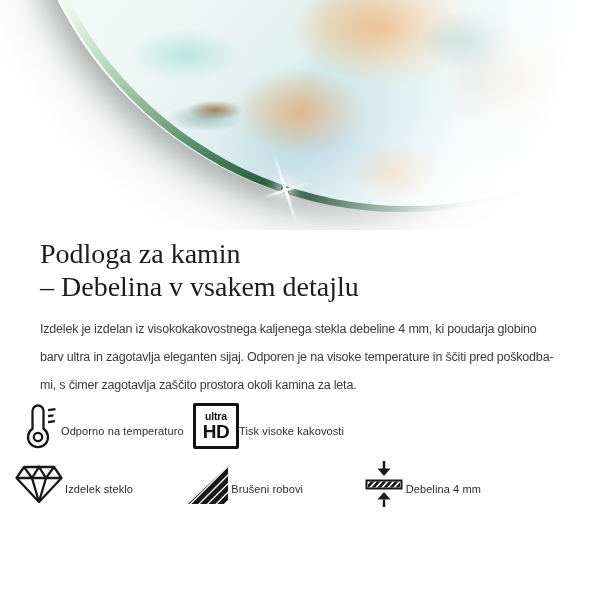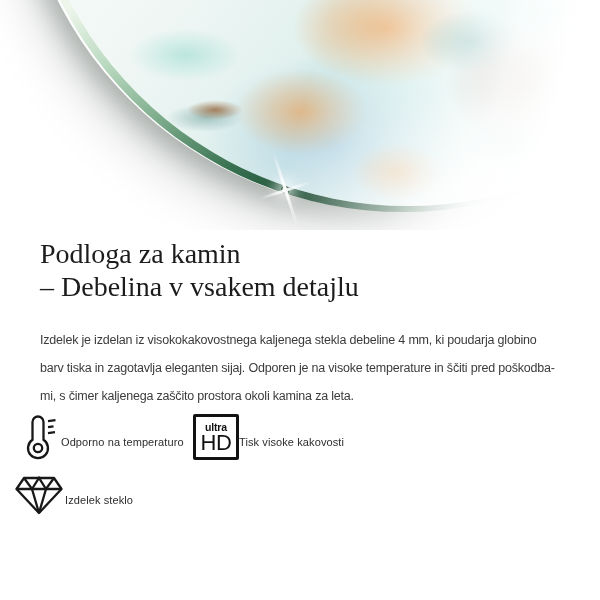--- a/index.html
+++ b/index.html
@@ -51,39 +51,39 @@
              border-radius:2px; }
   .sparkle::after { content:""; position:absolute; height:3px; width:54px; top:2.5px; left:-23px;
              background:linear-gradient(90deg, rgba(255,255,255,0), #fff 50%, rgba(255,255,255,0));
              border-radius:2px; }
 
   
   .content { padding:0 40px; }
   h1 { margin-top:7px; font-family:"Liberation Serif","DejaVu Serif",serif;
        font-weight:400; font-size:28px; line-height:33px; color:#1c1c1c; }
   h1 span { display:block; }
-  .para { margin-top:23px; font-size:12.5px; line-height:28px; letter-spacing:-0.2px;
+  .para { margin-top:12px; font-size:12.5px; line-height:28px; letter-spacing:-0.2px;
           color:#3b3b3b; }
   .pline { white-space:nowrap; }
 
   
   .features { margin-top:2px; }
   .feat-row { display:flex; padding-left:13px; }
   .feat-row + .feat-row { margin-top:12px; }
   .feat { width:180px; display:flex; flex-direction:row; align-items:center; }
   .icon-box { height:50px; display:flex; align-items:center; justify-content:center; }
   .feat-row.r2 .icon-box { height:42px; }
   .feat-label { margin-top:9px; font-size:11px; color:#2d2d2d; letter-spacing:.1px;
                 white-space:nowrap; }
   .icon-box svg { stroke:#181818; fill:none; stroke-width:2.3; }
   .uhd { width:46px; height:46px; border:3px solid #121212; border-radius:2px;
          display:flex; flex-direction:column; align-items:center; justify-content:center;
          color:#121212; }
   .uhd-top { font-size:10.5px; line-height:11px; font-weight:700; letter-spacing:-.2px; }
-  .uhd-bottom { font-size:22px; line-height:19px; font-weight:400; letter-spacing:-.5px; }
+  .uhd-bottom { font-size:19px; line-height:19px; font-weight:700; letter-spacing:-.5px; }
 </style>
 </head>
 <body>
 
 <div class="canvas">
 
   <section class="hero">
     <div class="disc-shadow"></div>
     <div class="glass-edge"></div>
     <div class="art"></div>
@@ -91,22 +91,22 @@
     <div class="sparkle"></div>
   </section>
 
   <section class="content">
     <h1>
       <span>Podloga za kamin</span>
       <span>– Debelina v vsakem detajlu</span>
     </h1>
     <div class="para">
       <div class="pline">Izdelek je izdelan iz visokokakovostnega kaljenega stekla debeline 4 mm, ki poudarja globino</div>
-      <div class="pline">barv tiska in zagotavlja eleganten sijaj. Odporen je na visoke temperature in ščiti pred poškodba-</div>
-      <div class="pline">mi, s čimer kaljenega zaščito prostora okoli kamina za leta.</div>
+      <div class="pline">barv ultra in zagotavlja eleganten sijaj. Odporen je na visoke temperature in ščiti pred poškodba-</div>
+      <div class="pline">mi, s čimer zagotavlja zaščito prostora okoli kamina za leta.</div>
     </div>
   </section>
 
   <section class="features">
     <div class="feat-row">
 
       <div class="feat">
         <div class="icon-box">
           <svg width="48" height="48" viewBox="0 0 48 48">
             <path d="M19.5 26.8 V9 a5.5 5.5 0 0 1 11 0 v17.8 a10 10 0 1 1 -11 0 Z"></path>
@@ -136,18 +136,53 @@
           <svg width="52" height="42" viewBox="0 0 52 42" stroke-width="2.2">
             <path d="M11 4 H41 L48.5 15 L26 39 L3.5 15 Z" stroke-linejoin="round"></path>
             <path d="M3.5 15 H48.5"></path>
             <path d="M11 4 L19 15 L26 4 L33 15 L41 4"></path>
             <path d="M19 15 L26 39 M33 15 L26 39"></path>
           </svg>
         </div>
         <div class="feat-label">Izdelek steklo</div>
       </div>
 
+      <div class="feat">
+        <div class="icon-box">
+          <svg width="44" height="42" viewBox="0 0 46 44">
+            <defs>
+              <clipPath id="triClip">
+                  <path d="M1 43 L43 3 L43 43 Z"></path>
+                </clipPath>
+            </defs>
+            <g clip-path="url(#triClip)" stroke-width="5">
+              <path d="M-4 46 L46 -4 M5 46 L46 5 M14 46 L46 14 M23 46 L46 23 M32 46 L46 32"></path>
+            </g>
+          </svg>
+        </div>
+        <div class="feat-label">Brušeni robovi</div>
+      </div>
 
+      <div class="feat">
+        <div class="icon-box">
+          <svg width="44" height="48" viewBox="0 0 44 48">
+            <defs>
+              <clipPath id="barClip">
+                  <rect x="6" y="21.5" width="32" height="6"></rect>
+                </clipPath>
+            </defs>
+            <path d="M22 1 V9" stroke-width="2.5"></path>
+            <path d="M15.5 8.5 H28.5 L22 16 Z" fill="#181818" stroke="none"></path>
+            <rect x="4.5" y="20.5" width="35" height="8" stroke-width="2"></rect>
+            <g clip-path="url(#barClip)" stroke-width="2.8">
+              <path d="M3 30 L12 20 M9 30 L18 20 M15 30 L24 20 M21 30 L30 20 M27 30 L36 20 M33 30 L42 20"></path>
+            </g>
+            <path d="M15.5 40 H28.5 L22 32.5 Z" fill="#181818" stroke="none" transform="translate(0,-0.5) scale(1,1)"></path>
+            <path d="M22 39.5 V47" stroke-width="2.5"></path>
+          </svg>
+        </div>
+        <div class="feat-label">Debelina 4 mm</div>
+      </div>
 
     </div>
   </section>
 
 </div>
 
 </body></html>

